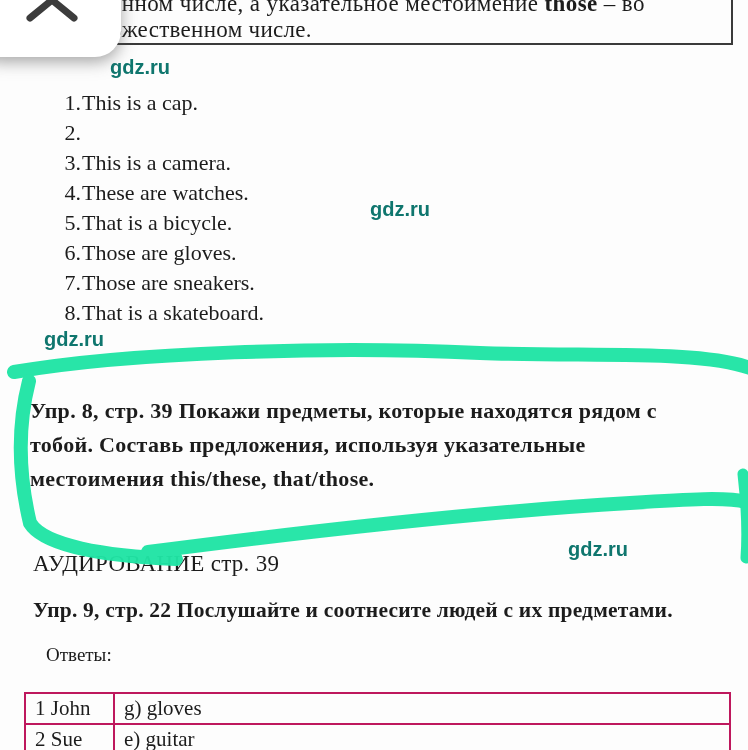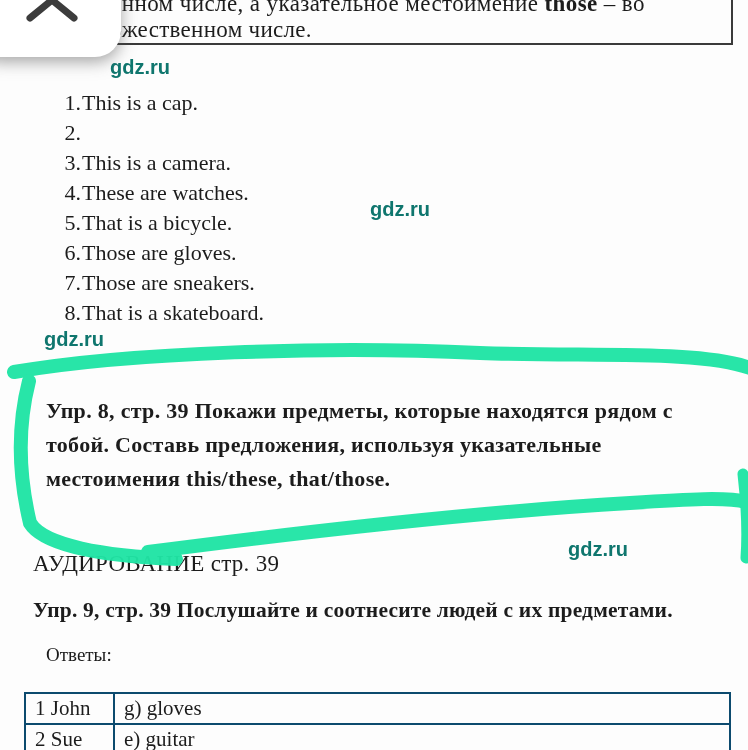--- a/index.html
+++ b/index.html
@@ -41,30 +41,30 @@
   .ans-list{left:55px;top:88px;font-size:22px;z-index:2;}
   .ans-row{display:flex;height:30px;line-height:30px;}
   .ans-num{width:26px;text-align:right;flex:0 0 26px;}
   .ans-txt{margin-left:1px;white-space:nowrap;}
 
   
   .marker{left:0;top:0;z-index:3;pointer-events:none;}
 
   
   .ex8{left:30px;top:394px;width:700px;font-weight:bold;font-size:22px;
-       line-height:34px;letter-spacing:.3px;z-index:2;margin-left:16px;}
+       line-height:34px;letter-spacing:.3px;z-index:2;}
 
   .listening{left:33px;top:551px;font-size:23px;letter-spacing:.3px;z-index:2;white-space:nowrap;}
   .ex9{left:33px;top:598px;font-size:21.5px;font-weight:bold;letter-spacing:.2px;z-index:2;white-space:nowrap;}
   .answers-label{left:46px;top:644px;font-size:19px;z-index:2;}
 
   
   .match-table{left:24px;top:692px;width:707px;border-collapse:collapse;z-index:2;
                font-size:21px;font-family:"Liberation Serif", serif;color:#1c1c1c;}
-  .match-table td{border:2px solid #0c4a6e;height:27px;padding:1px 8px 1px 9px;}
+  .match-table td{border:2px solid #be185d;height:27px;padding:1px 8px 1px 9px;}
   .match-table td.person{width:70px;}
 </style>
 </head>
 <body>
 
 <div class="abs note-border doc"></div>
 <div class="abs note-line1 doc"><span>венном числе, а указательное местоимение </span><b>those</b><span> – во</span></div>
 <div class="abs note-line2 doc">множественном числе.</div>
 
 <div class="abs wm wm1 doc">gdz.ru</div>
@@ -115,21 +115,21 @@
 <svg class="abs marker" width="748" height="750" viewBox="0 0 748 750">
   <g fill="none" stroke="#20e5a5" stroke-width="14" stroke-linecap="round" opacity="0.96">
     <path d="M 14 372 C 130 352, 330 346, 480 353 C 590 357, 700 350, 750 368"></path>
     <path d="M 29 381 C 17 428, 19 477, 30 523 C 44 546, 104 556, 176 559"></path>
     <path d="M 148 552 C 310 531, 490 511, 630 503 C 690 499, 728 497, 746 502"></path>
     <path stroke-width="11" d="M 743 474 C 746 500, 748 530, 746 558"></path>
   </g>
 </svg>
 
 <div class="abs listening doc">АУДИРОВАНИЕ стр. 39</div>
-<div class="abs ex9 doc">Упр. 9, стр. 39 Послушайте и соотнесите людей с их предметами.</div>
+<div class="abs ex9 doc">Упр. 9, стр. 22 Послушайте и соотнесите людей с их предметами.</div>
 <div class="abs answers-label doc">Ответы:</div>
 
 <table class="abs match-table doc">
   <tbody>
       <tr>
     <td class="person">1 John</td>
     <td>g) gloves</td>
   </tr>
   <tr>
     <td class="person">2 Sue</td>

